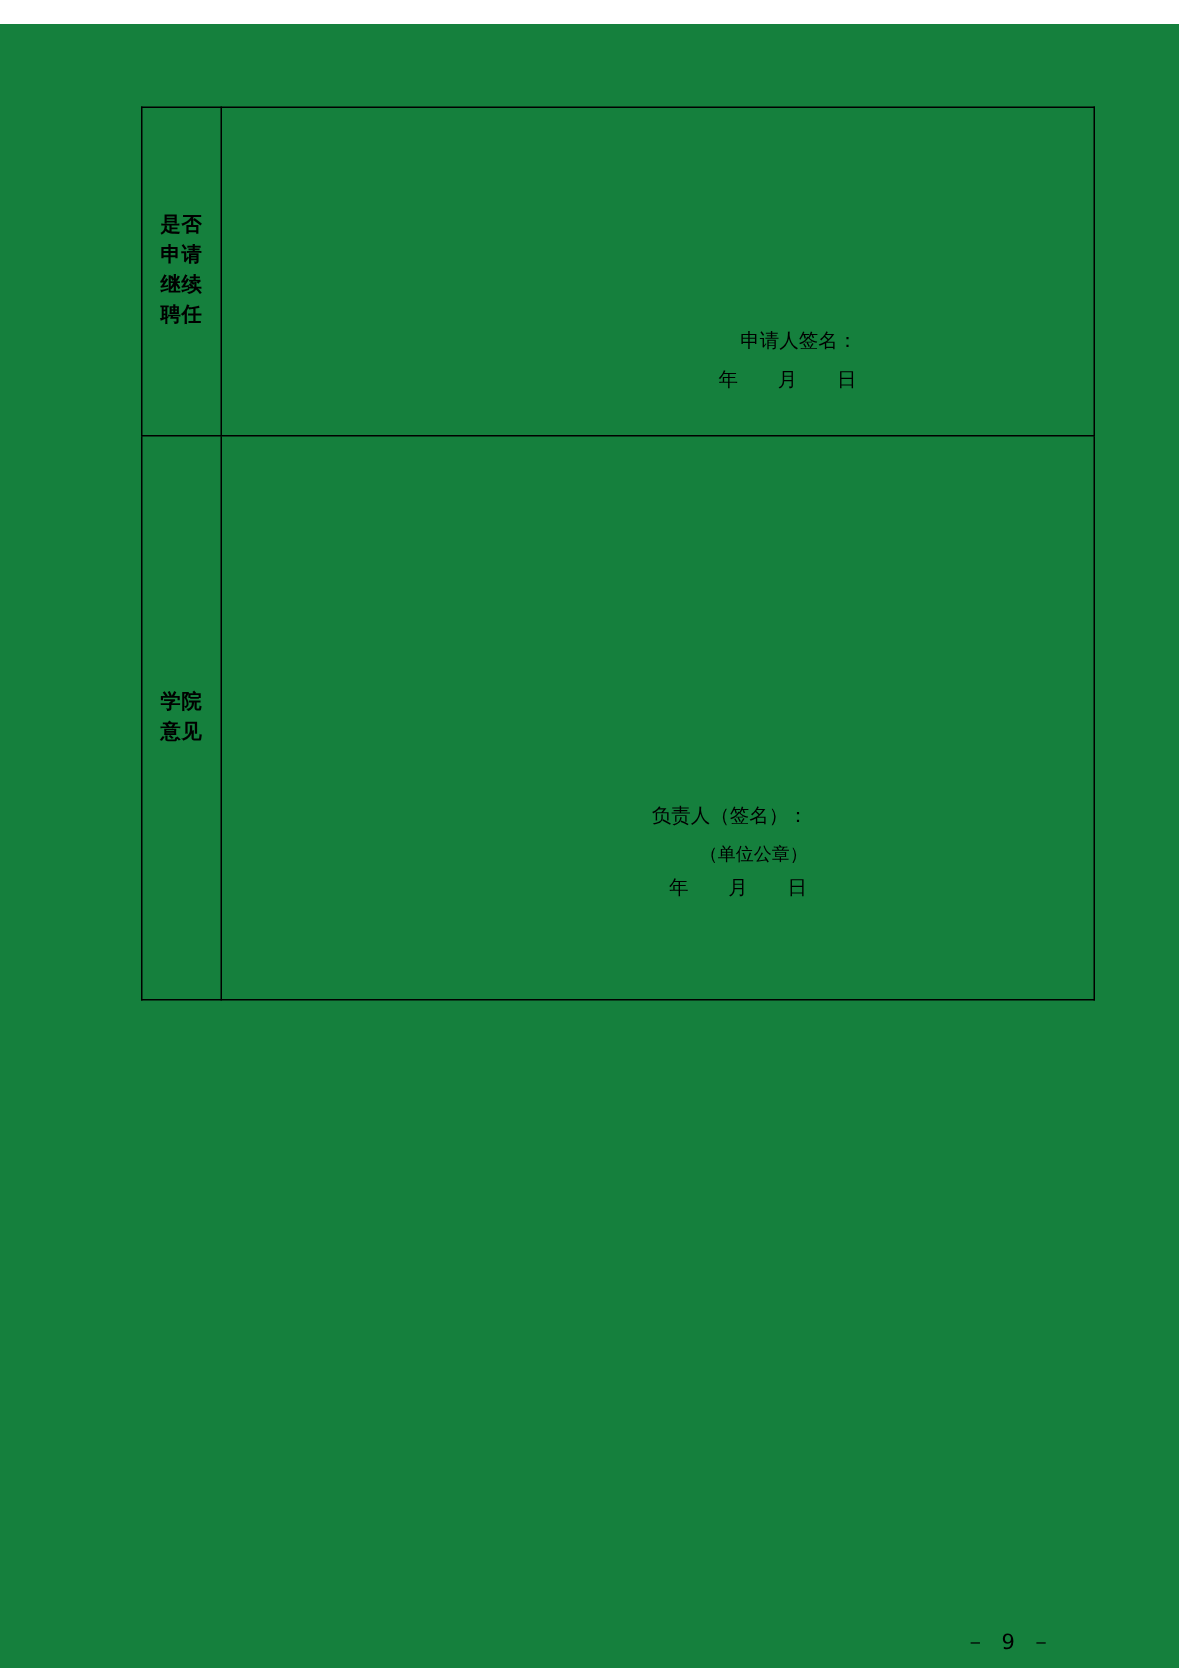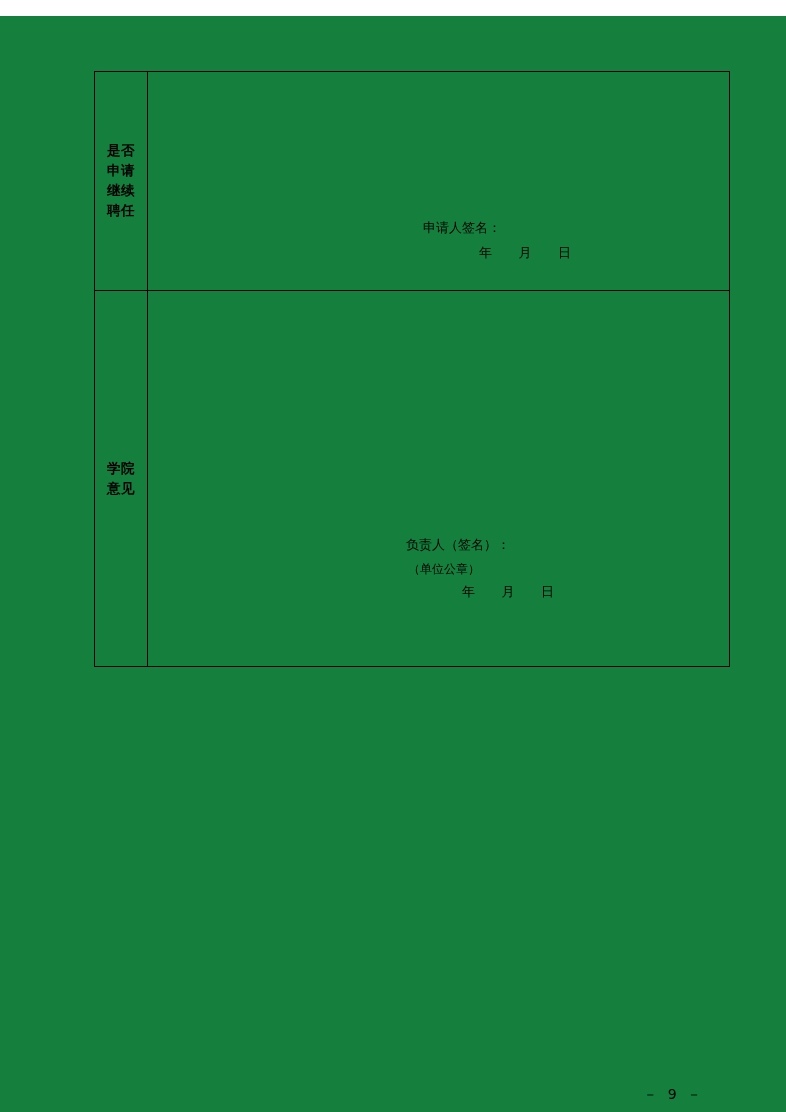--- a/index.html
+++ b/index.html
@@ -65,20 +65,21 @@
   .label-stack span {
     display: block;
   }
 
   
   .sig-block {
     position: absolute;
     font-size: 13px;
     line-height: 1.9;
     white-space: nowrap;
+    text-align: right;
   }
   .sig-block .sig-line {
     display: block;
   }
   .sig-block .date-line {
     display: block;
     padding-left: 56px;
     letter-spacing: 0.5px;
     font-family: Liberation Serif, serif;
   }
@@ -90,21 +91,21 @@
     display: block;
     font-size: 12px;
     padding-left: 2px;
   }
 
   .row1 .sig-block {
     left: 275px;
     top: 144px;
   }
   .row2 .sig-block {
-    left: 258px;
+    left: 242px;
     top: 242px;
   }
 
   
   .page-number {
     position: absolute;
     right: 82px;
     bottom: 24px;
     font-size: 14px;
     letter-spacing: 3px;

